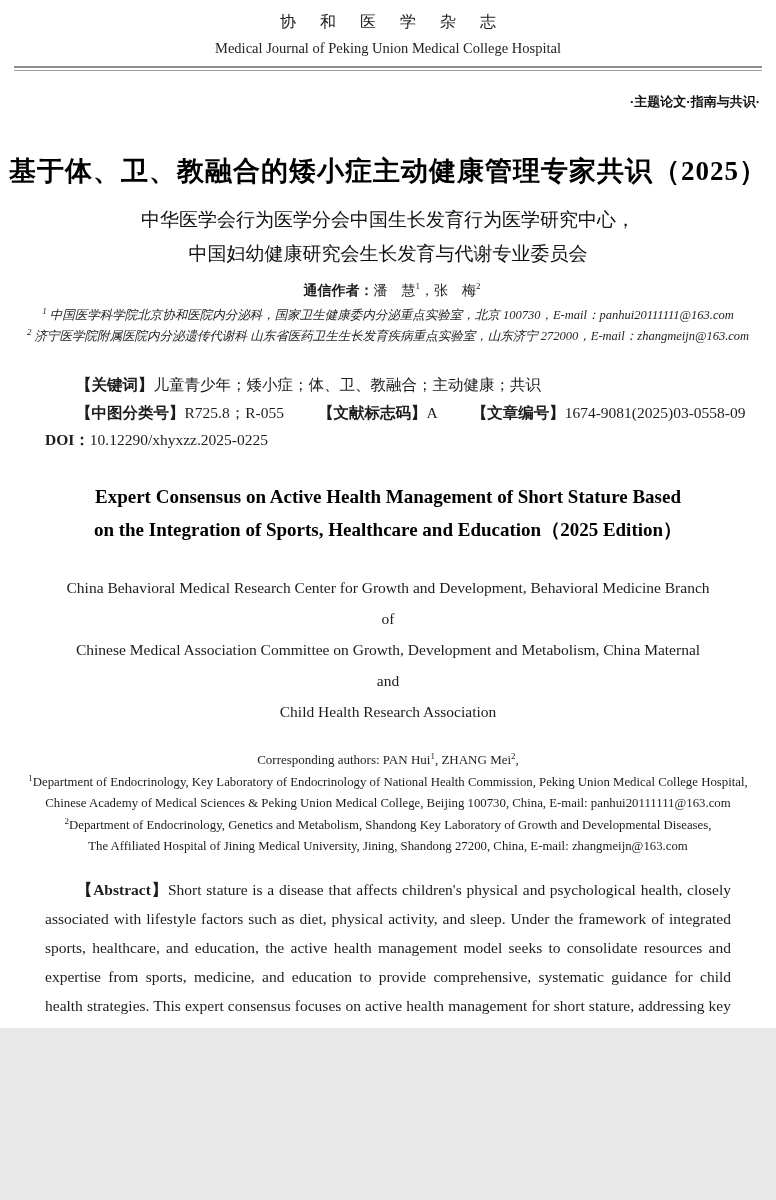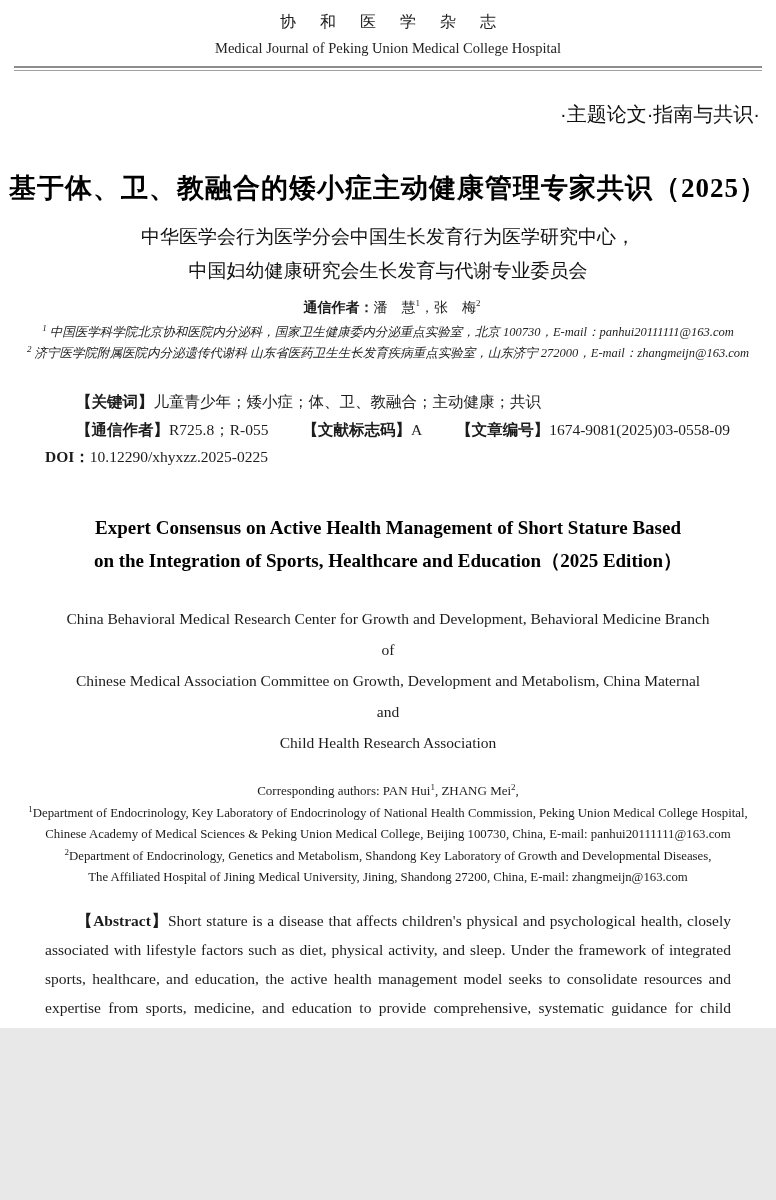--- a/index.html
+++ b/index.html
@@ -8,38 +8,38 @@
     position:relative; box-sizing:border-box; overflow:hidden;
     font-family:"Liberation Serif","DejaVu Serif",serif; color:#1c1c1c;
   }
   .center { text-align:center; }
   .bold { font-weight:bold; }
 
   .journal-cn { padding-top:12px; font-size:16px; letter-spacing:10px; text-indent:10px; color:#222; }
   .journal-en { margin-top:7px; font-size:14.5px; color:#222; }
   .double-rule { margin:9px 14px 0 14px; height:2px; border-top:2px solid #8d8d8d; border-bottom:1px solid #a0a0a0; }
 
-  .badge { margin:30px 16px 0 0; text-align:right; font-size:20px; font-weight:normal;
+  .badge { margin:22px 16px 0 0; text-align:right; font-size:13px; font-weight:bold;
            font-family:"Liberation Sans","DejaVu Sans",sans-serif; color:#111; }
 
   .title-cn { margin-top:42px; font-size:27px; font-weight:bold; letter-spacing:1px; color:#000; }
   .org-cn { margin-top:14px; font-size:19px; line-height:34px; color:#111; }
 
   .corr-cn { margin-top:11px; font-size:14px;padding-left:8px; }
   .affil-cn { margin-top:5px; font-size:12.5px; line-height:21px; color:#222;font-style:italic; }
   sup.s { font-size:9px; vertical-align:super; line-height:0; }
 
   .cn-meta { margin:24px 45px 0 45px; font-size:15.5px; line-height:27.5px; }
   .abs-cn { text-align:justify; text-indent:2em; }
   .lbl { font-family:"Liberation Sans","DejaVu Sans",sans-serif; font-weight:bold; }
   .kw-line { text-indent:2em; }
   .class-line { padding-left:2em; display:flex; gap:34px; white-space:nowrap; }
   .doi-line { }
 
-  .title-en { margin-top:40px; font-size:19px; font-weight:bold; line-height:33px; color:#000; }
+  .title-en { margin-top:26px; font-size:19px; font-weight:bold; line-height:33px; color:#000; }
   .org-en { margin-top:26px; font-size:15.5px; line-height:31px; padding:0 63px; }
   .corr-en { margin-top:25px; font-size:13px; }
   .affil-en { margin-top:4px; font-size:12.8px; line-height:21.5px; }
 
   .abs-en { margin:17px 45px 0 45px; font-size:15.5px; line-height:29px; text-align:justify; }
   .abs-en .indent { display:inline-block; width:2em; }
 
   .footnote { position:absolute; left:15px; right:18px; top:1062px; font-size:13.5px; line-height:25px; color:#1c1c1c; }
   .footnote-rule { width:152px; border-top:1px solid #555; margin-bottom:10px; }
 
@@ -72,21 +72,21 @@
   <div class="affil-cn center">
     <div><sup class="s">1</sup><span> 中国医学科学院北京协和医院内分泌科，国家卫生健康委内分泌重点实验室，北京 100730，E-mail：panhui20111111@163.com</span></div>
     <div><sup class="s">2</sup><span> 济宁医学院附属医院内分泌遗传代谢科 山东省医药卫生生长发育疾病重点实验室，山东济宁 272000，E-mail：zhangmeijn@163.com</span></div>
   </div>
 
   <div class="cn-meta">
     <div class="kw-line">
       <span class="lbl">【关键词】</span><span>儿童青少年；矮小症；体、卫、教融合；主动健康；共识</span>
     </div>
     <div class="class-line">
-      <span><span class="lbl">【通信作者】</span><span>R725.8；R-055</span></span>
+      <span><span class="lbl">【中图分类号】</span><span>R725.8；R-055</span></span>
       <span><span class="lbl">【文献标志码】</span><span>A</span></span>
       <span><span class="lbl">【文章编号】</span><span>1674-9081(2025)03-0558-09</span></span>
     </div>
     <div class="doi-line">
       <span class="bold">DOI：</span><span>10.12290/xhyxzz.2025-0225</span>
     </div>
   </div>
 
   <div class="title-en center">
     <div>Expert Consensus on Active Health Management of Short Stature Based</div>

